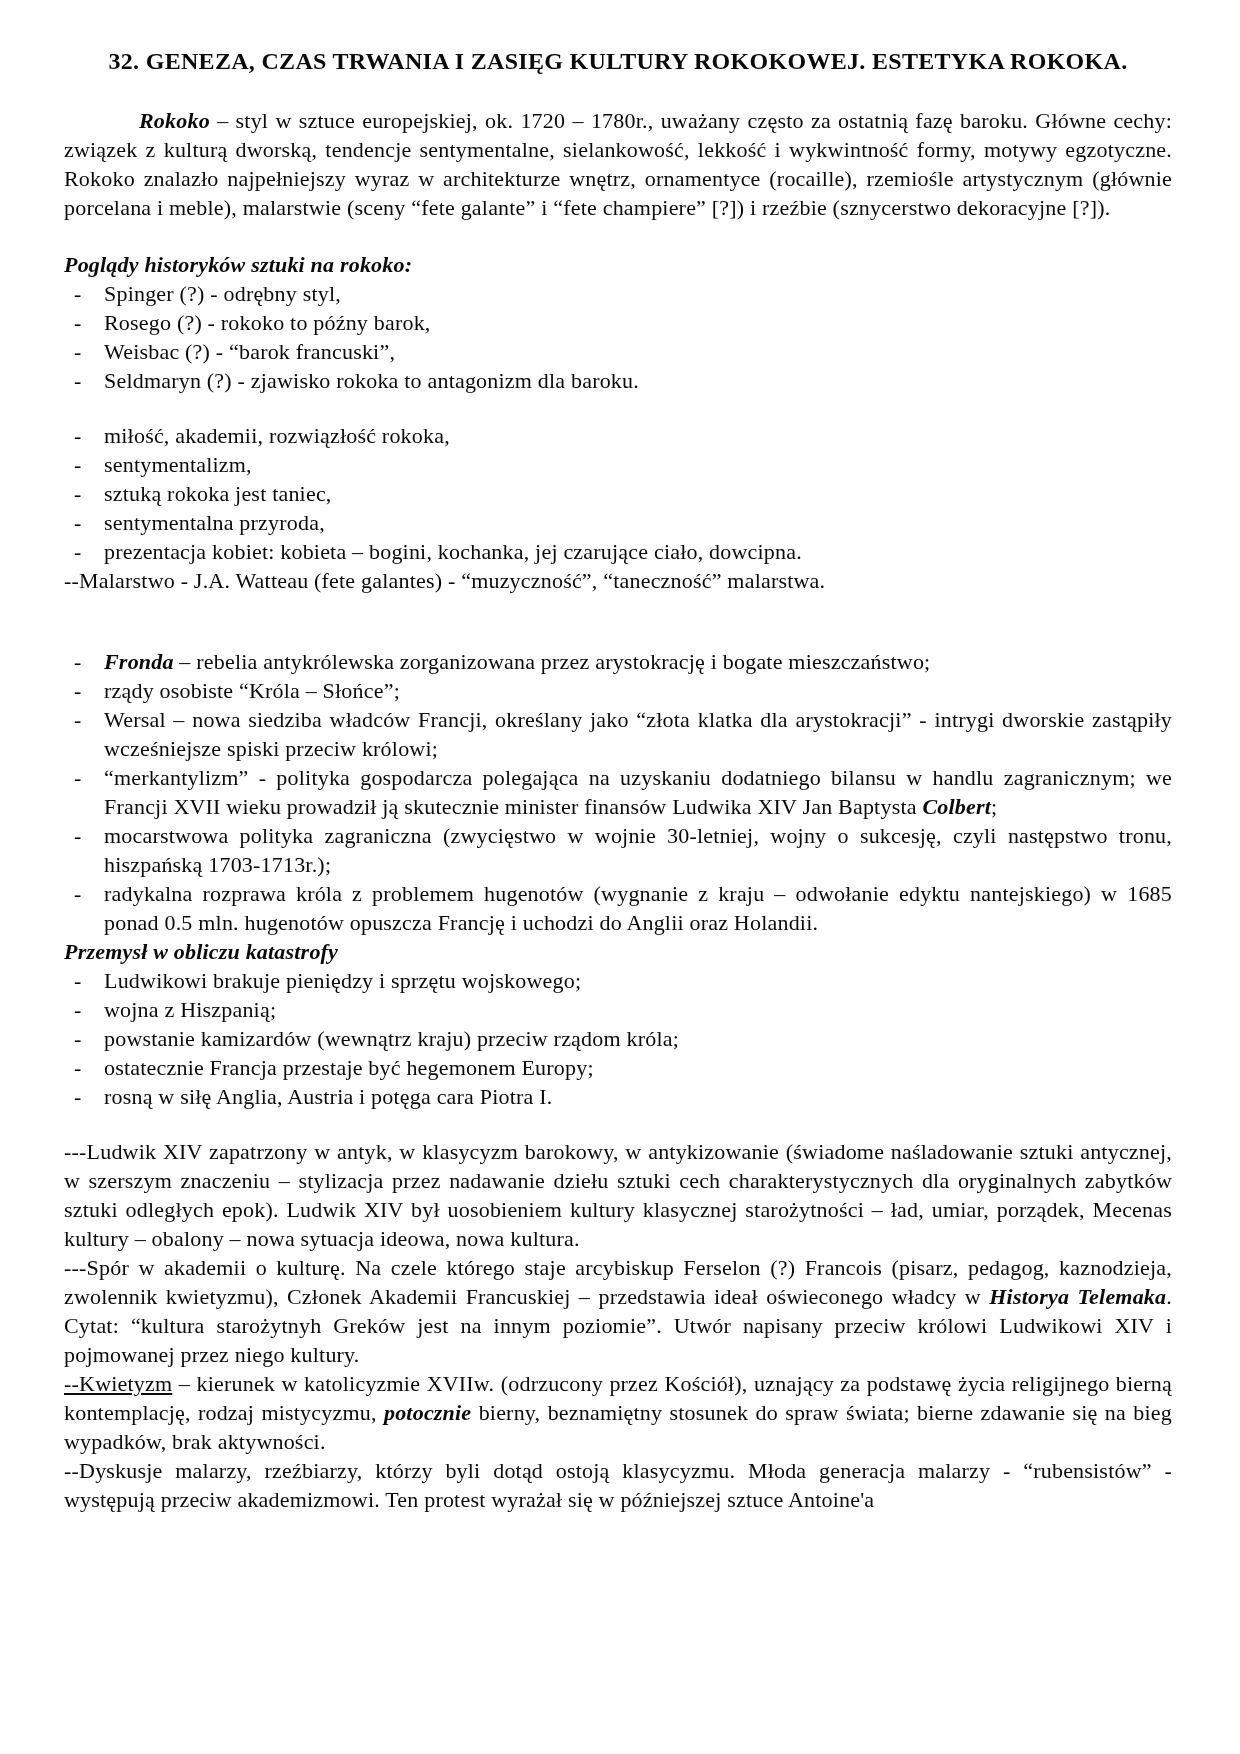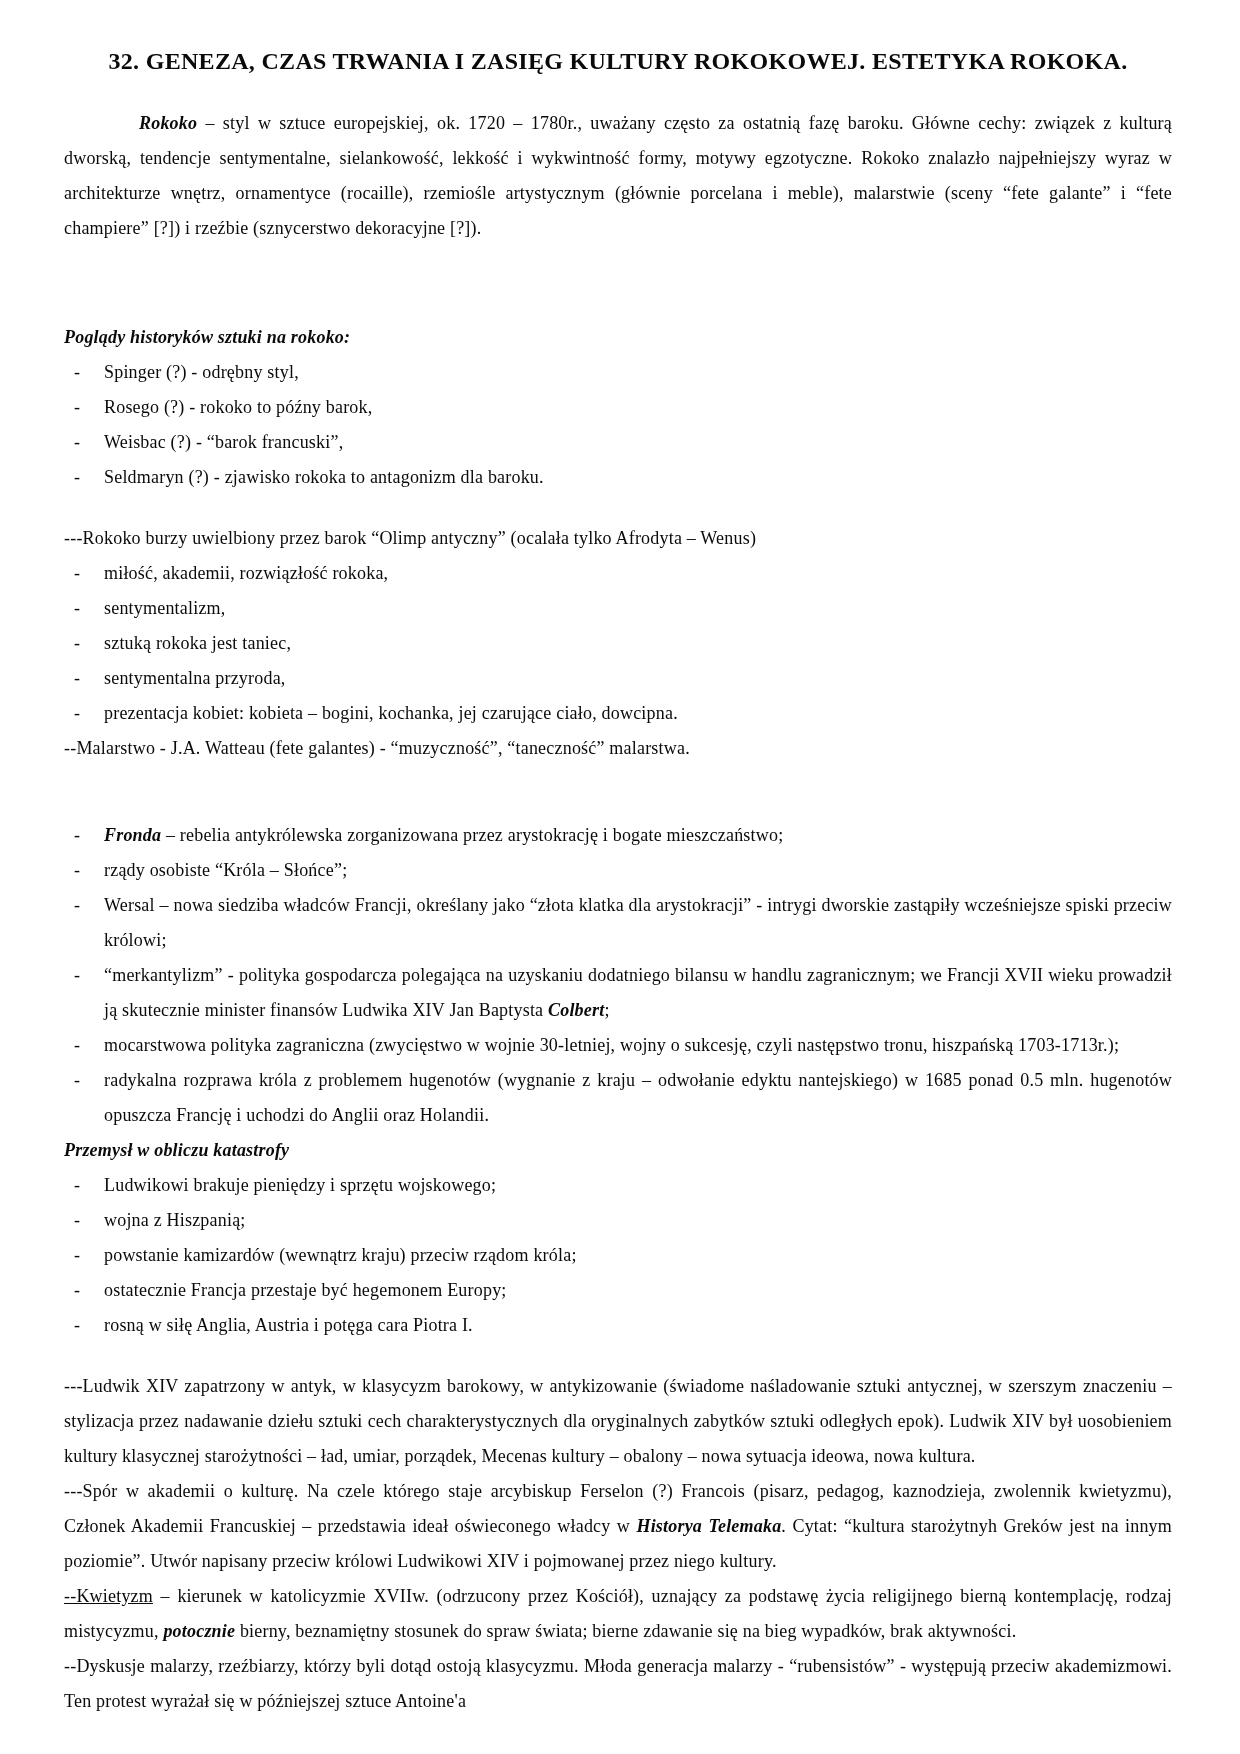--- a/index.html
+++ b/index.html
@@ -8,26 +8,26 @@
     background:#ffffff;color:#0a0a0a;
     padding:44px 68px 0 64px;overflow:hidden;
     font-family:"Liberation Serif","DejaVu Serif",serif;
     margin:0 auto;position:relative;
   }
   .doc-title{
     font-size:24px;line-height:34px;font-weight:700;
     text-align:center;letter-spacing:.3px;
   }
   .doc-para,.doc-heading,.li{
-    font-size:18px;line-height:35px;letter-spacing:.2px;
+    font-size:22px;line-height:29px;letter-spacing:.2px;
   }
   .doc-para{text-align:justify;}
   .doc-para.indent{text-indent:75px;margin-top:28px;}
   .doc-heading{font-weight:700;font-style:italic;}
-  .doc-heading.mt{margin-top:74px;}
+  .doc-heading.mt{margin-top:28px;}
   .gap{height:26px;}
   .doc-list{margin:0;}
   .li{display:flex;}
   .mk{flex:none;width:40px;padding-left:10px;box-sizing:border-box;}
   .tx{flex:1;text-align:justify;}
   .bi{font-weight:700;font-style:italic;}
   .i{font-style:italic;font-weight:bold;}
   .u{text-decoration:underline;}
 </style>
 </head>
@@ -50,21 +50,20 @@
         <div class="li">
           <span class="mk">-</span>
           <span class="tx"><span>Weisbac (?) - “barok francuski”,</span></span>
         </div>
         <div class="li">
           <span class="mk">-</span>
           <span class="tx"><span>Seldmaryn (?) - zjawisko rokoka to antagonizm dla baroku.</span></span>
         </div>
       </div>
       <div class="gap"></div>
-      <div class="doc-para"><span>---Rokoko burzy uwielbiony przez barok “Olimp antyczny” (ocalała tylko Afrodyta – Wenus)</span></div>
       <div class="doc-list">
         <div class="li">
           <span class="mk">-</span>
           <span class="tx"><span>miłość, akademii, rozwiązłość rokoka,</span></span>
         </div>
         <div class="li">
           <span class="mk">-</span>
           <span class="tx"><span>sentymentalizm,</span></span>
         </div>
         <div class="li">

